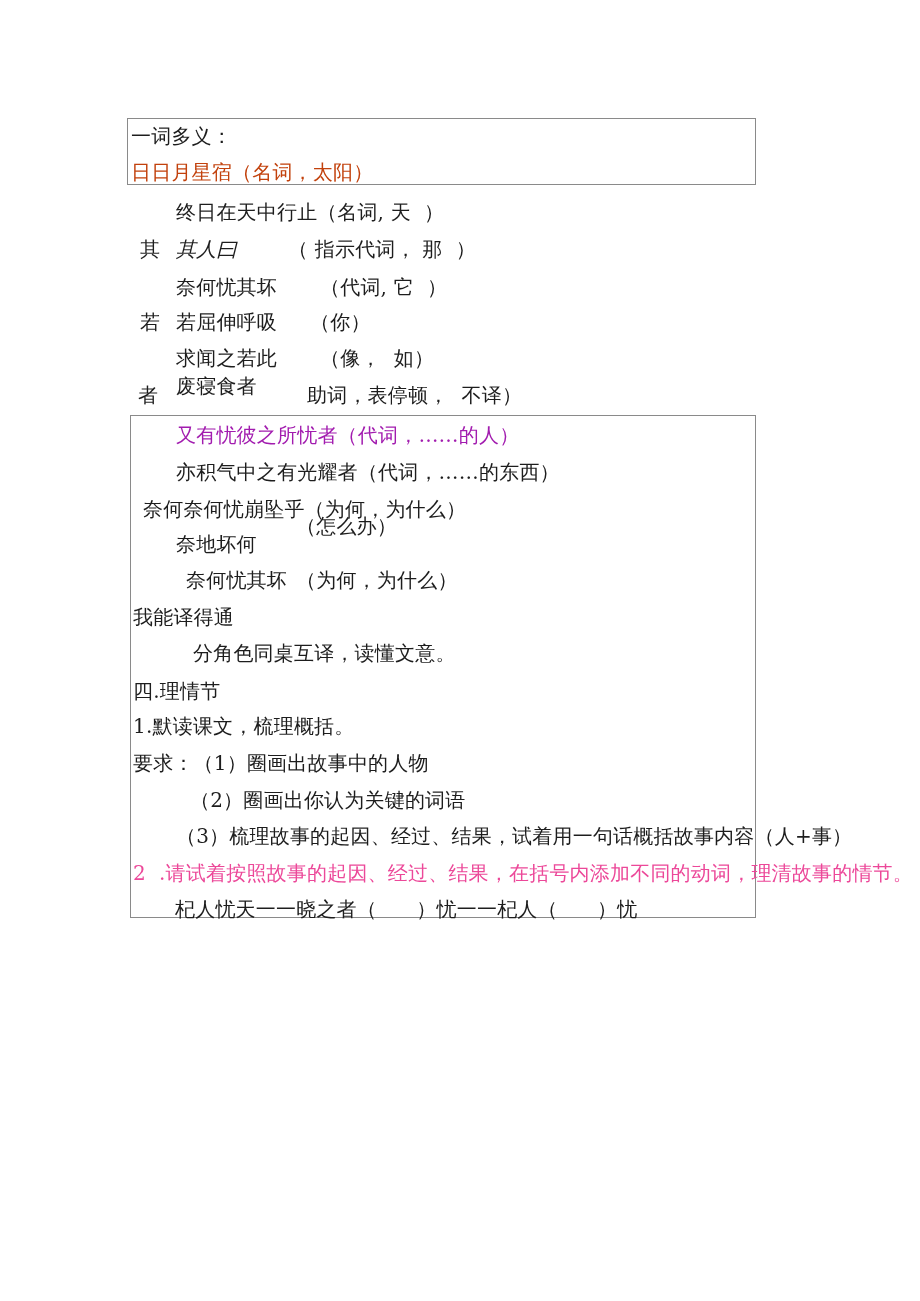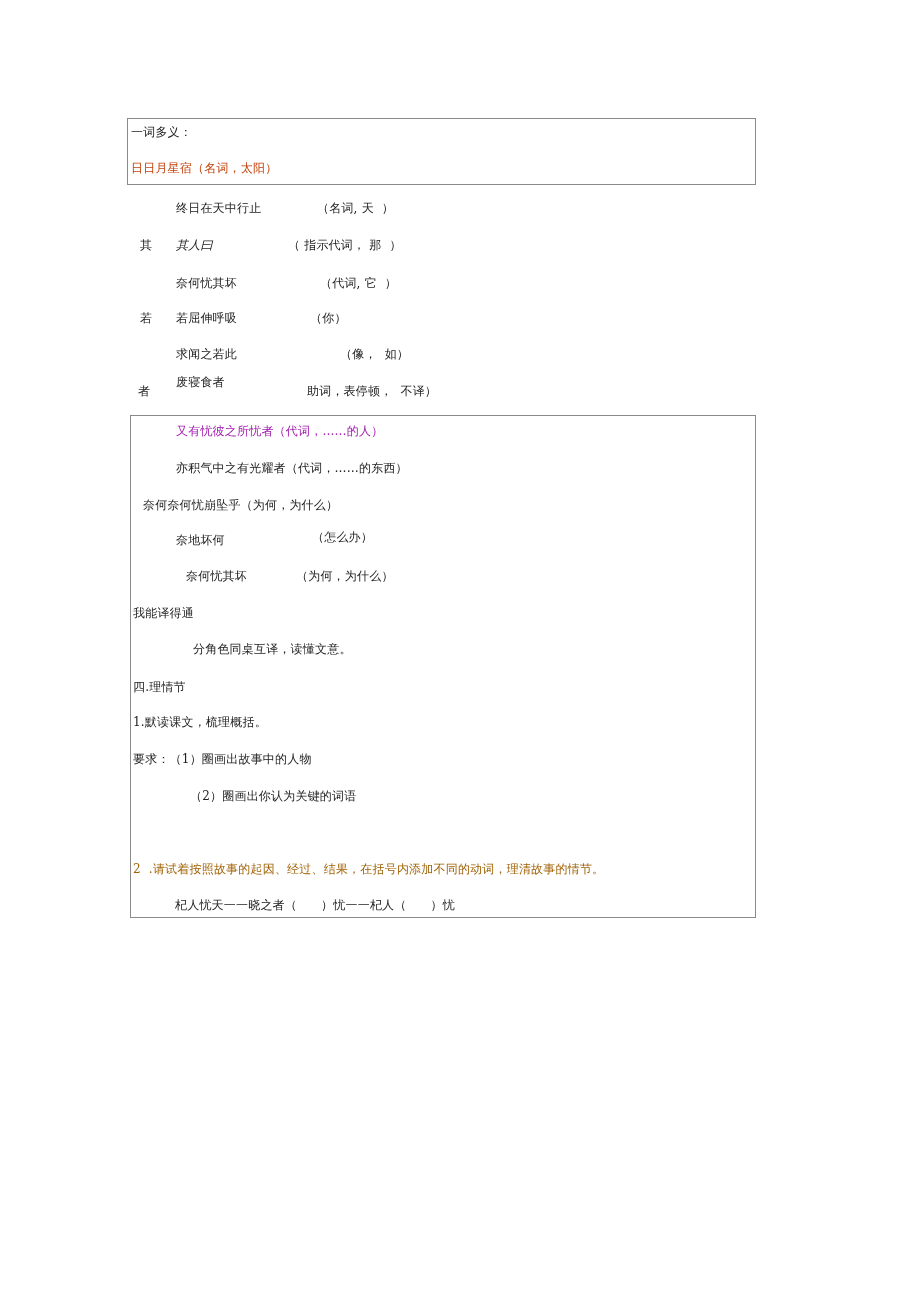--- a/index.html
+++ b/index.html
@@ -41,21 +41,21 @@
     left: 130px;
     top: 415px;
     width: 626px;
     height: 503px;
   }
 
   
   .line {
     position: absolute;
     white-space: pre;
-    font-size: 12px;
+    font-size: 20px;
     line-height: 1;
     letter-spacing: 0.2px;
     color: #1d1d1d;
   }
 
   
   .free-region {
     position: absolute;
     left: 0;
     top: 0;
@@ -83,36 +83,37 @@
       <div class="line" style="left: 317px; top: 202px; color: rgb(29, 29, 29);">（名词, 天  ）</div>
       <div class="line" style="left: 140px; top: 239px; color: rgb(29, 29, 29);">其</div>
       <div class="line" style="left: 176px; top: 239px; color: rgb(29, 29, 29); font-style: italic;">其人曰</div>
       <div class="line" style="left: 288px; top: 239px; color: rgb(29, 29, 29);">（ 指示代词， 那  ）</div>
       <div class="line" style="left: 176px; top: 277px; color: rgb(29, 29, 29);">奈何忧其坏</div>
       <div class="line" style="left: 320px; top: 277px; color: rgb(29, 29, 29);">（代词, 它  ）</div>
       <div class="line" style="left: 140px; top: 312px; color: rgb(29, 29, 29);">若</div>
       <div class="line" style="left: 176px; top: 312px; color: rgb(29, 29, 29);">若屈伸呼吸</div>
       <div class="line" style="left: 310px; top: 312px; color: rgb(29, 29, 29);">（你）</div>
       <div class="line" style="left: 176px; top: 348px; color: rgb(29, 29, 29);">求闻之若此</div>
-      <div class="line" style="left: 320px; top: 348px; color: rgb(29, 29, 29); margin-left: 20px;">（像，  如）</div>
+      <div class="line" style="left: 320px; top: 348px; color: rgb(29, 29, 29);">（像，  如）</div>
       <div class="line" style="left: 138px; top: 385px; color: rgb(29, 29, 29);">者</div>
       <div class="line" style="left: 176px; top: 376px; color: rgb(29, 29, 29);">废寝食者</div>
       <div class="line" style="left: 307px; top: 385px; color: rgb(29, 29, 29);">助词，表停顿，  不译）</div>
     </div>
   <div class="free-region" id="layer-main-box">
       <div class="line" style="left: 176px; top: 425px; color: #a21caf;">又有忧彼之所忧者（代词，……的人）</div>
       <div class="line" style="left: 176px; top: 462px; color: rgb(29, 29, 29);">亦积气中之有光耀者（代词，……的东西）</div>
       <div class="line" style="left: 143px; top: 499px; color: rgb(29, 29, 29);">奈何奈何忧崩坠乎（为何，为什么）</div>
       <div class="line" style="left: 176px; top: 534px; color: rgb(29, 29, 29);">奈地坏何</div>
-      <div class="line" style="left: 296px; top: 531px; color: rgb(29, 29, 29); margin-left: 16px;">（怎么办）</div>
+      <div class="line" style="left: 296px; top: 516px; color: rgb(29, 29, 29);">（怎么办）</div>
       <div class="line" style="left: 186px; top: 570px; color: rgb(29, 29, 29);">奈何忧其坏</div>
       <div class="line" style="left: 296px; top: 570px; color: rgb(29, 29, 29);">（为何，为什么）</div>
       <div class="line" style="left: 133px; top: 607px; color: rgb(29, 29, 29);">我能译得通</div>
       <div class="line" style="left: 193px; top: 643px; color: rgb(29, 29, 29);">分角色同桌互译，读懂文意。</div>
       <div class="line" style="left: 133px; top: 681px; color: rgb(29, 29, 29);">四.理情节</div>
       <div class="line" style="left: 133px; top: 716px; color: rgb(29, 29, 29);">1.默读课文，梳理概括。</div>
       <div class="line" style="left: 133px; top: 753px; color: rgb(29, 29, 29);">要求：（1）圈画出故事中的人物</div>
       <div class="line" style="left: 190px; top: 790px; color: rgb(29, 29, 29);">（2）圈画出你认为关键的词语</div>
-      <div class="line" style="left: 133px; top: 863px; color: #a16207;">2  .请试着按照故事的起因、经过、结果，在括号内添加不同的动词，理清故事的情节。</div>
+      <div class="line" style="left: 176px; top: 826px; color: rgb(29, 29, 29);">（3）梳理故事的起因、经过、结果，试着用一句话概括故事内容（人+事）</div>
+      <div class="line" style="left: 133px; top: 863px; color: #ec4899;">2  .请试着按照故事的起因、经过、结果，在括号内添加不同的动词，理清故事的情节。</div>
       <div class="line" style="left: 175px; top: 899px; color: rgb(29, 29, 29);">杞人忧天一一晓之者（      ）忧一一杞人（      ）忧</div>
     </div>
 
 </div>
 
 </body></html>

